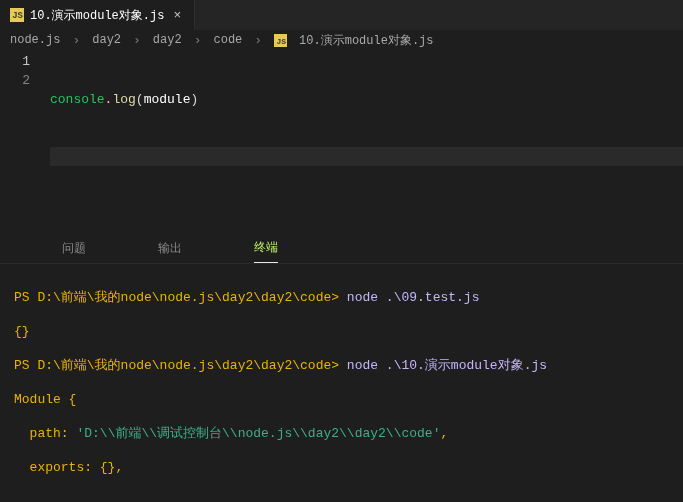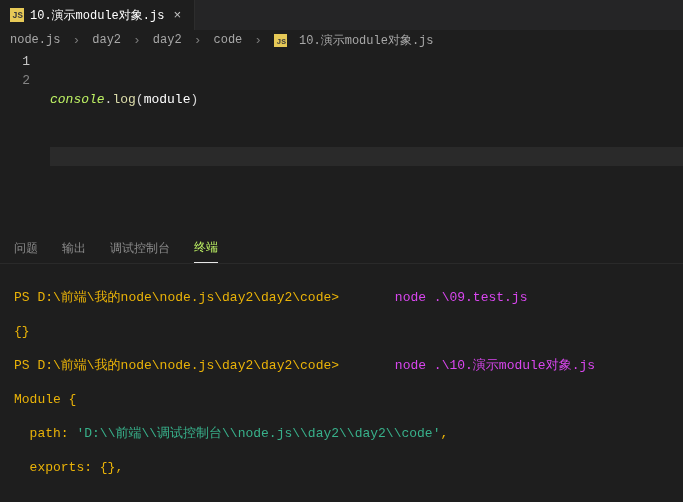--- a/index.html
+++ b/index.html
@@ -88,57 +88,57 @@
     user-select: none;
   }
   .gutter .lno.active { color: #c6c6c6; }
   .code-area {
     flex: 1;
     white-space: pre;
   }
   .line2 {
     background: #2a2a2a;
   }
-  .tok-var   { color: #bef264; font-style: italic; }
+  .tok-var   { color: #22c55e; }
   .tok-punc  { color: #d4d4d4; }
   .tok-func  { color: #dcdcaa; text-align: center; }
   .tok-param { color: #ffffff; }
 
   
   .panel-wrap {
     margin-top: 30px;
   }
   .panel-tabs {
     height: 30px;
     background: #1e1e1e;
     display: flex;
     align-items: flex-end;
     padding: 0 14px;
     gap: 24px;
     font-size: 12px;
     color: #8a8a8a;
     border-bottom: 1px solid #2a2a2a;
   }
-  .panel-tab { padding-bottom: 6px; cursor: pointer; }
+  .panel-tab { padding-bottom: 6px; cursor: pointer; margin-left: 48px; }
   .panel-tab.active {
     color: #bef264;
     border-bottom: 1px solid #e7e7e7;
   }
 
   
   .terminal {
     background: #1e1e1e;
     padding: 8px 14px 4px 14px;
     font-size: 13px;
     line-height: 17px;
     white-space: pre;
     color: #cccccc;
   }
   .t-white  { color: #eab308; }
-  .t-yellow { color: #d946ef; margin-left: 48px; }
+  .t-yellow { color: #c4b5fd; }
   .t-green  { color: #38b18b; }
 </style>
 </head>
 <body>
 
 <div class="tabbar">
   <div class="tab">
     <span class="js-icon">JS</span>
     <span>10.演示module对象.js</span>
     <span class="close">×</span>
@@ -166,21 +166,20 @@
   <div class="code-area">
     <div><span class="tok-var">console</span><span class="tok-punc">.</span><span class="tok-func">log</span><span class="tok-punc">(</span><span class="tok-param">module</span><span class="tok-punc">)</span></div>
     <div class="line2">&nbsp;</div>
   </div>
 </div>
 
 <div class="panel-wrap">
   <div class="panel-tabs">
     <div class="panel-tab">问题</div>
     <div class="panel-tab">输出</div>
-    <div class="panel-tab">调试控制台</div>
     <div class="panel-tab active">终端</div>
   </div>
 
   <div class="terminal">
 <div><span class="t-white">PS </span><span class="t-white">D:\前端\我的node\node.js\day2\day2\code&gt;</span><span class="t-yellow"> node .\09.test.js</span></div>
 <div class="t-white">{}</div>
 <div><span class="t-white">PS </span><span class="t-white">D:\前端\我的node\node.js\day2\day2\code&gt;</span><span class="t-yellow"> node .\10.演示module对象.js</span></div>
 <div class="t-white">Module {</div>
 <div><span class="t-white">  path: </span><span class="t-green">'D:\\前端\\调试控制台\\node.js\\day2\\day2\\code'</span><span class="t-white">,</span></div>
 <div class="t-white">  exports: {},</div>

